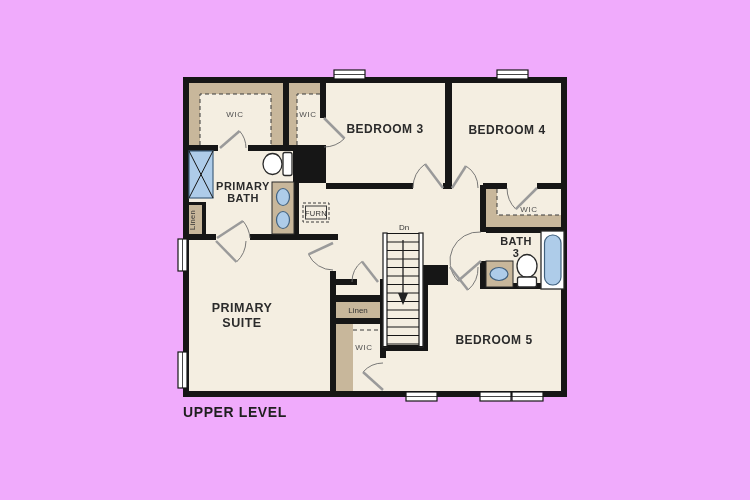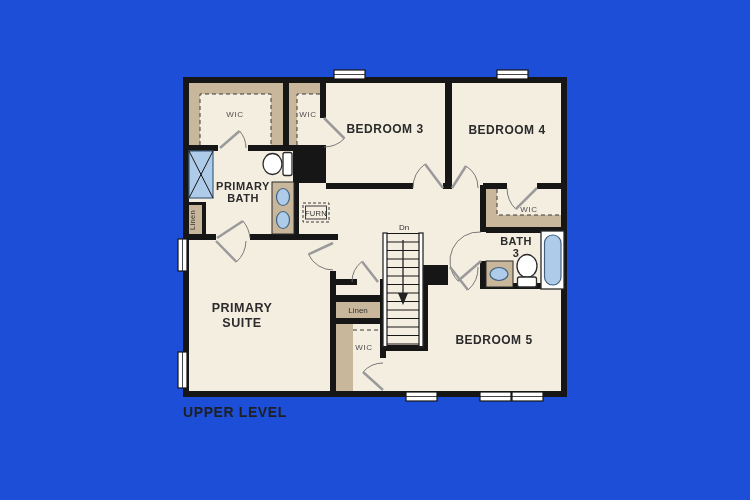--- a/index.html
+++ b/index.html
@@ -1,16 +1,16 @@
 <!DOCTYPE html>
 <html><head>
 <meta charset="utf-8">
 <style>
   html,body{margin:0;padding:0;background:#ffffff;}
-  .canvas{position:relative;width:750px;height:500px;background:#1d4ed8;overflow:hidden;
+  .canvas{position:relative;width:750px;height:500px;background:#f0abfc;overflow:hidden;
           font-family:"Liberation Sans", sans-serif;}
   svg{position:absolute;left:0;top:0;}
   text{font-family:"Liberation Sans", sans-serif;}
   .room-label{font-weight:bold;fill:#2b2b2b;letter-spacing:0.5px;}
   .fs12{font-size:12px;}
   .fs12-5{font-size:12.5px;}
   .fs11{font-size:11px;}
   .small-label{font-size:8px;fill:#4f4f4f;letter-spacing:0.6px;}
   .tiny-label{font-size:8px;fill:#333333;}
   .furn-label{font-size:7.5px;fill:#333333;letter-spacing:0.3px;}

